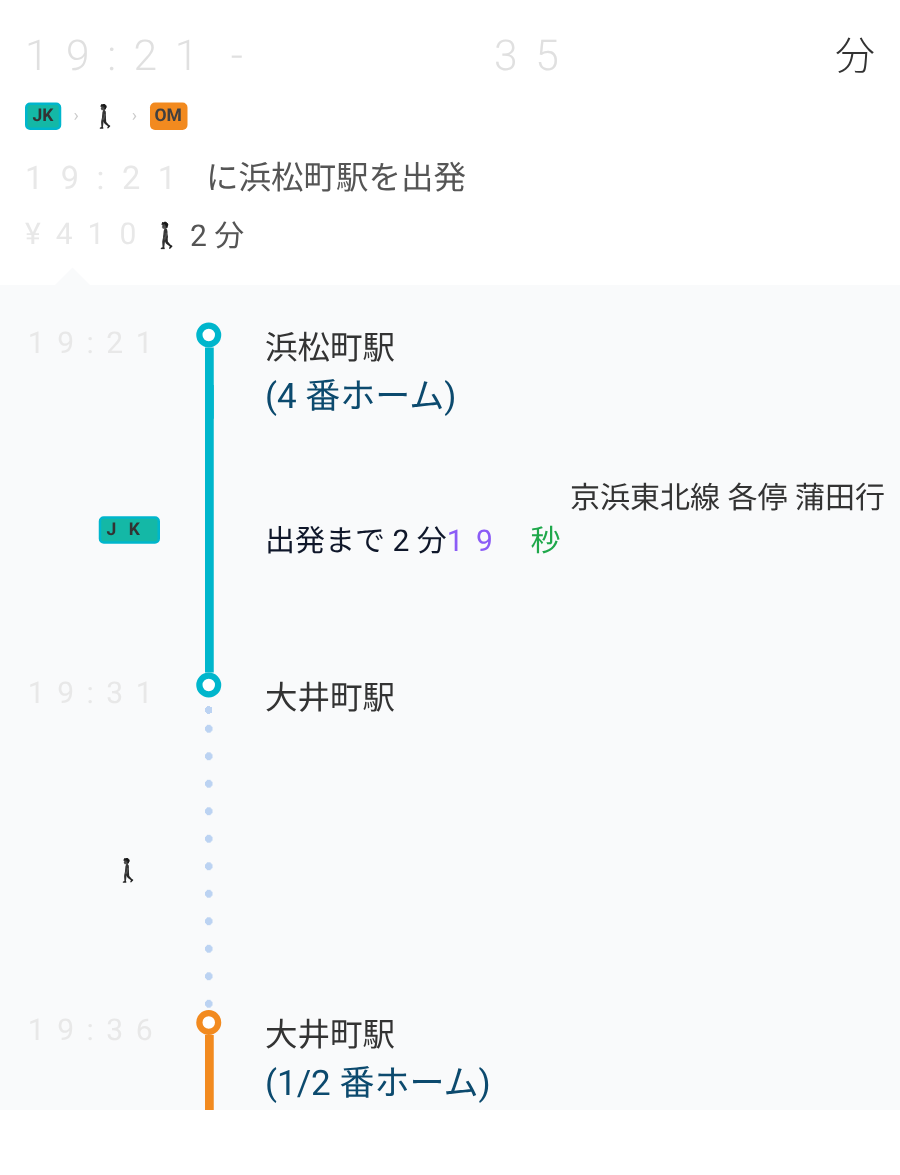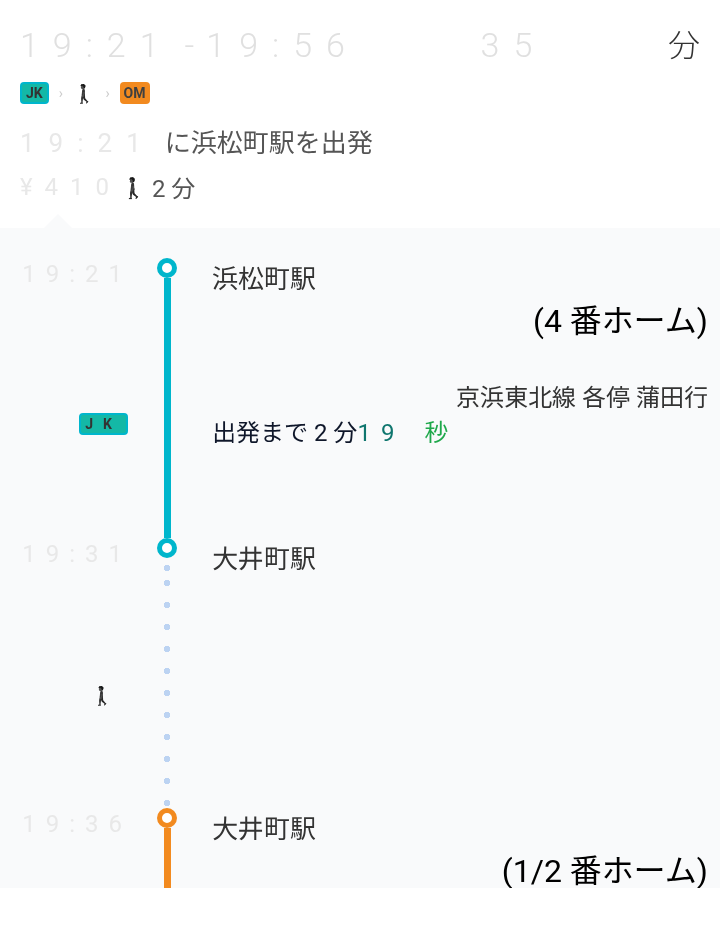--- a/index.html
+++ b/index.html
@@ -27,39 +27,38 @@
     .rail { position: relative; display: flex; flex-direction: column; align-items: center; }
     .node { width: 20px; height: 20px; border-radius: 50%; background: #fff; border: 5px solid; z-index: 2; }
     .node-jk { border-color: #00b6cc; }
     .node-om { border-color: #f28a1f; }
     .seg-solid { width: 7px; flex: 1; }
     .seg-jk { background: #00b6cc; }
     .seg-om { background: #f28a1f; }
     .seg-walk { width: 6px; flex: 1; background-image: radial-gradient(circle, #bcd3f2 3px, transparent 3px); background-size: 6px 22px; background-repeat: repeat-y; background-position: center; }
     .content { padding-left: 20px; }
     .st-name { color: #333; font-size: 26px; }
-    .platform { color: #000000; font-size: 32px; text-align: right; }
+    .platform { color: #0c4a6e; font-size: 28px; }
     .line-name { color: #333; font-size: 24px; text-align: right; }
     .countdown { font-size: 24px; }
     .green { color: #0f172a; }
-    .ghost { color: #0f766e; letter-spacing: 10px; }
+    .ghost { color: #8b5cf6; letter-spacing: 10px; }
     .green2 { color: #1fa84b; margin-left: 20px; }
     .walk-lbl { color: #333; font-size: 26px; }
     .walk-detail { color: #888; font-size: 24px; }
     .mid-icon { display: flex; align-items: center; justify-content: center; }
     .mid-icon .line-badge { margin: 0; }
   </style>
 </head>
 <body>
 
 <div class="header">
   <div class="time-row">
     <span>19:21</span>
     <span class="sep">-</span>
-    <span>19:56</span>
     <span style="margin-left:auto">35</span>
     <span class="dur-label">分</span>
   </div>
   <div class="mode-row">
     <span class="line-badge badge-jk">JK</span>
     <span class="chev">›</span>
     <span class="walk-icon"></span>
     <span class="chev">›</span>
     <span class="line-badge badge-om">OM</span>
   </div>

